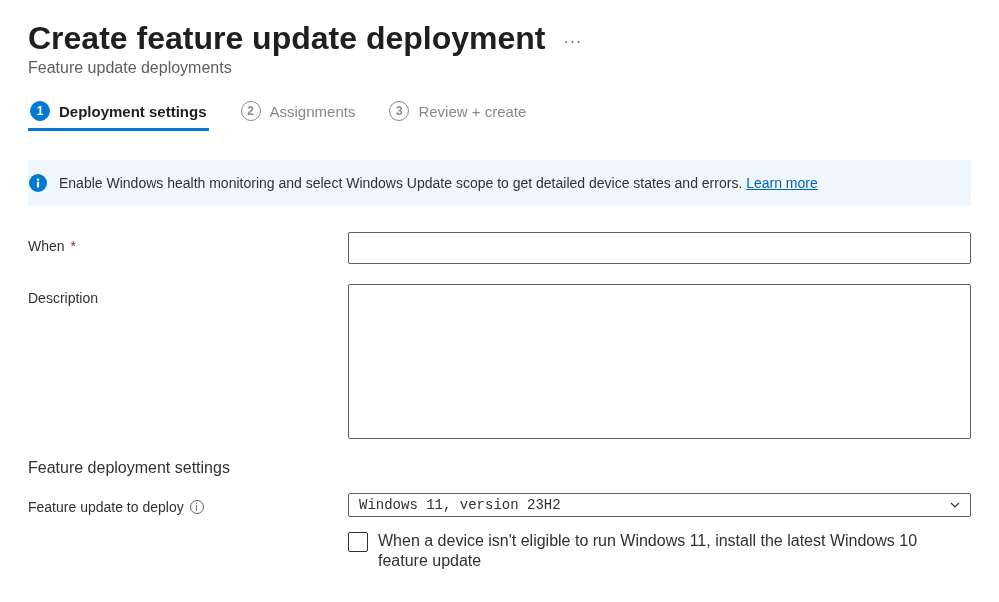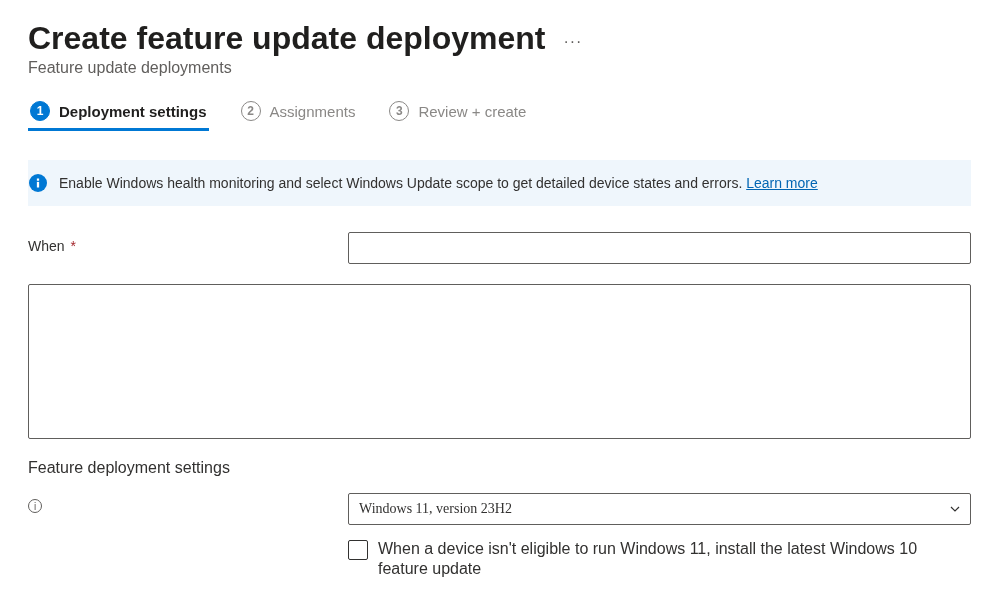--- a/index.html
+++ b/index.html
@@ -158,25 +158,25 @@
       font-size: 10px;
       color: #605e5c;
       cursor: pointer;
     }
     .select-wrapper {
       flex: 1;
       position: relative;
     }
     .select {
       width: 100%;
-      height: 32px;
+      height: 24px;
       border: 1px solid #605e5c;
       border-radius: 2px;
       padding: 0 34px 0 10px;
-      font-family: Liberation Serif, serif;
+      font-family: Liberation Mono, monospace;
       font-size: 14px;
       background: #fff;
       appearance: none;
       cursor: pointer;
       display: flex;
       align-items: center;
     }
     .chevron {
       position: absolute;
       right: 10px;
@@ -245,27 +245,31 @@
 
   <div class="form-row">
     <label class="form-label">
       <span>When</span>
       <span class="required">*</span>
     </label>
     <input type="text" class="text-input" value="" style="">
   </div>
 
   <div class="form-row">
+    <label class="form-label">
+      <span>Description</span>
+    </label>
     <textarea class="textarea-input" style=""></textarea>
   </div>
 
   <div class="section-heading">Feature deployment settings</div>
 
   <div class="form-row" style="margin-bottom:0;">
     <label class="form-label">
+      <span>Feature update to deploy</span>
       <span class="tooltip-icon">i</span>
     </label>
     <div class="select-wrapper">
       <div class="select">Windows 11, version 23H2</div>
       <svg class="chevron" width="12" height="12" viewBox="0 0 12 12">
         <path d="M2 4 L6 8 L10 4" stroke="#323130" stroke-width="1.2" fill="none"></path>
       </svg>
     </div>
   </div>
 

